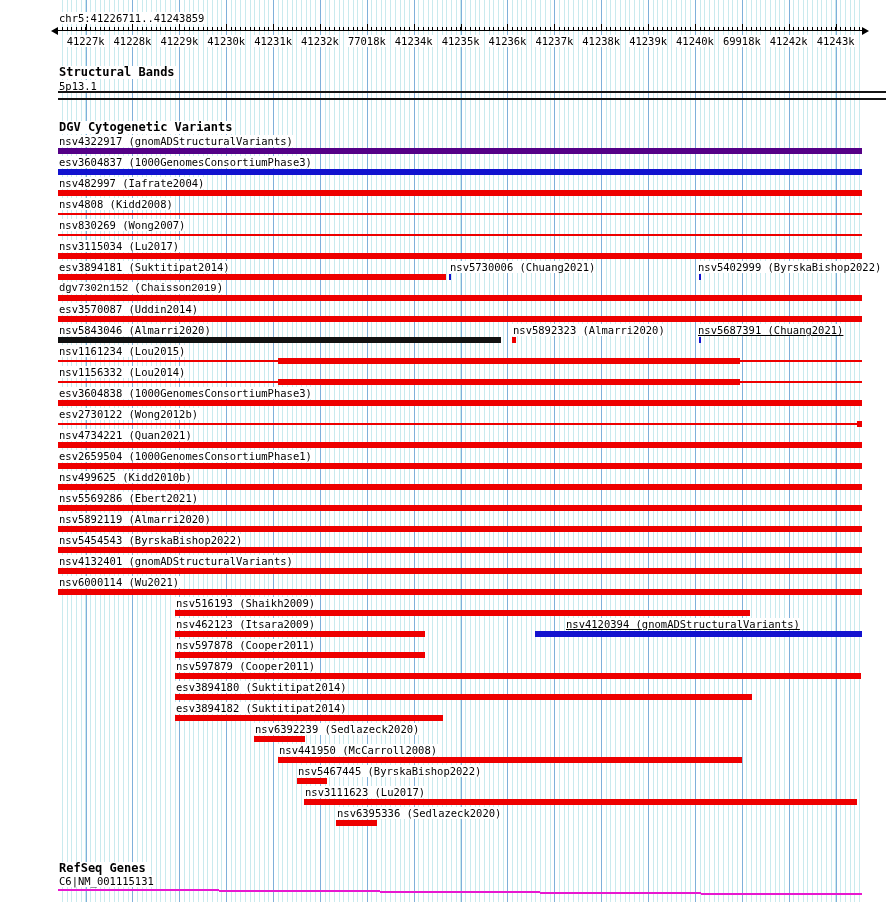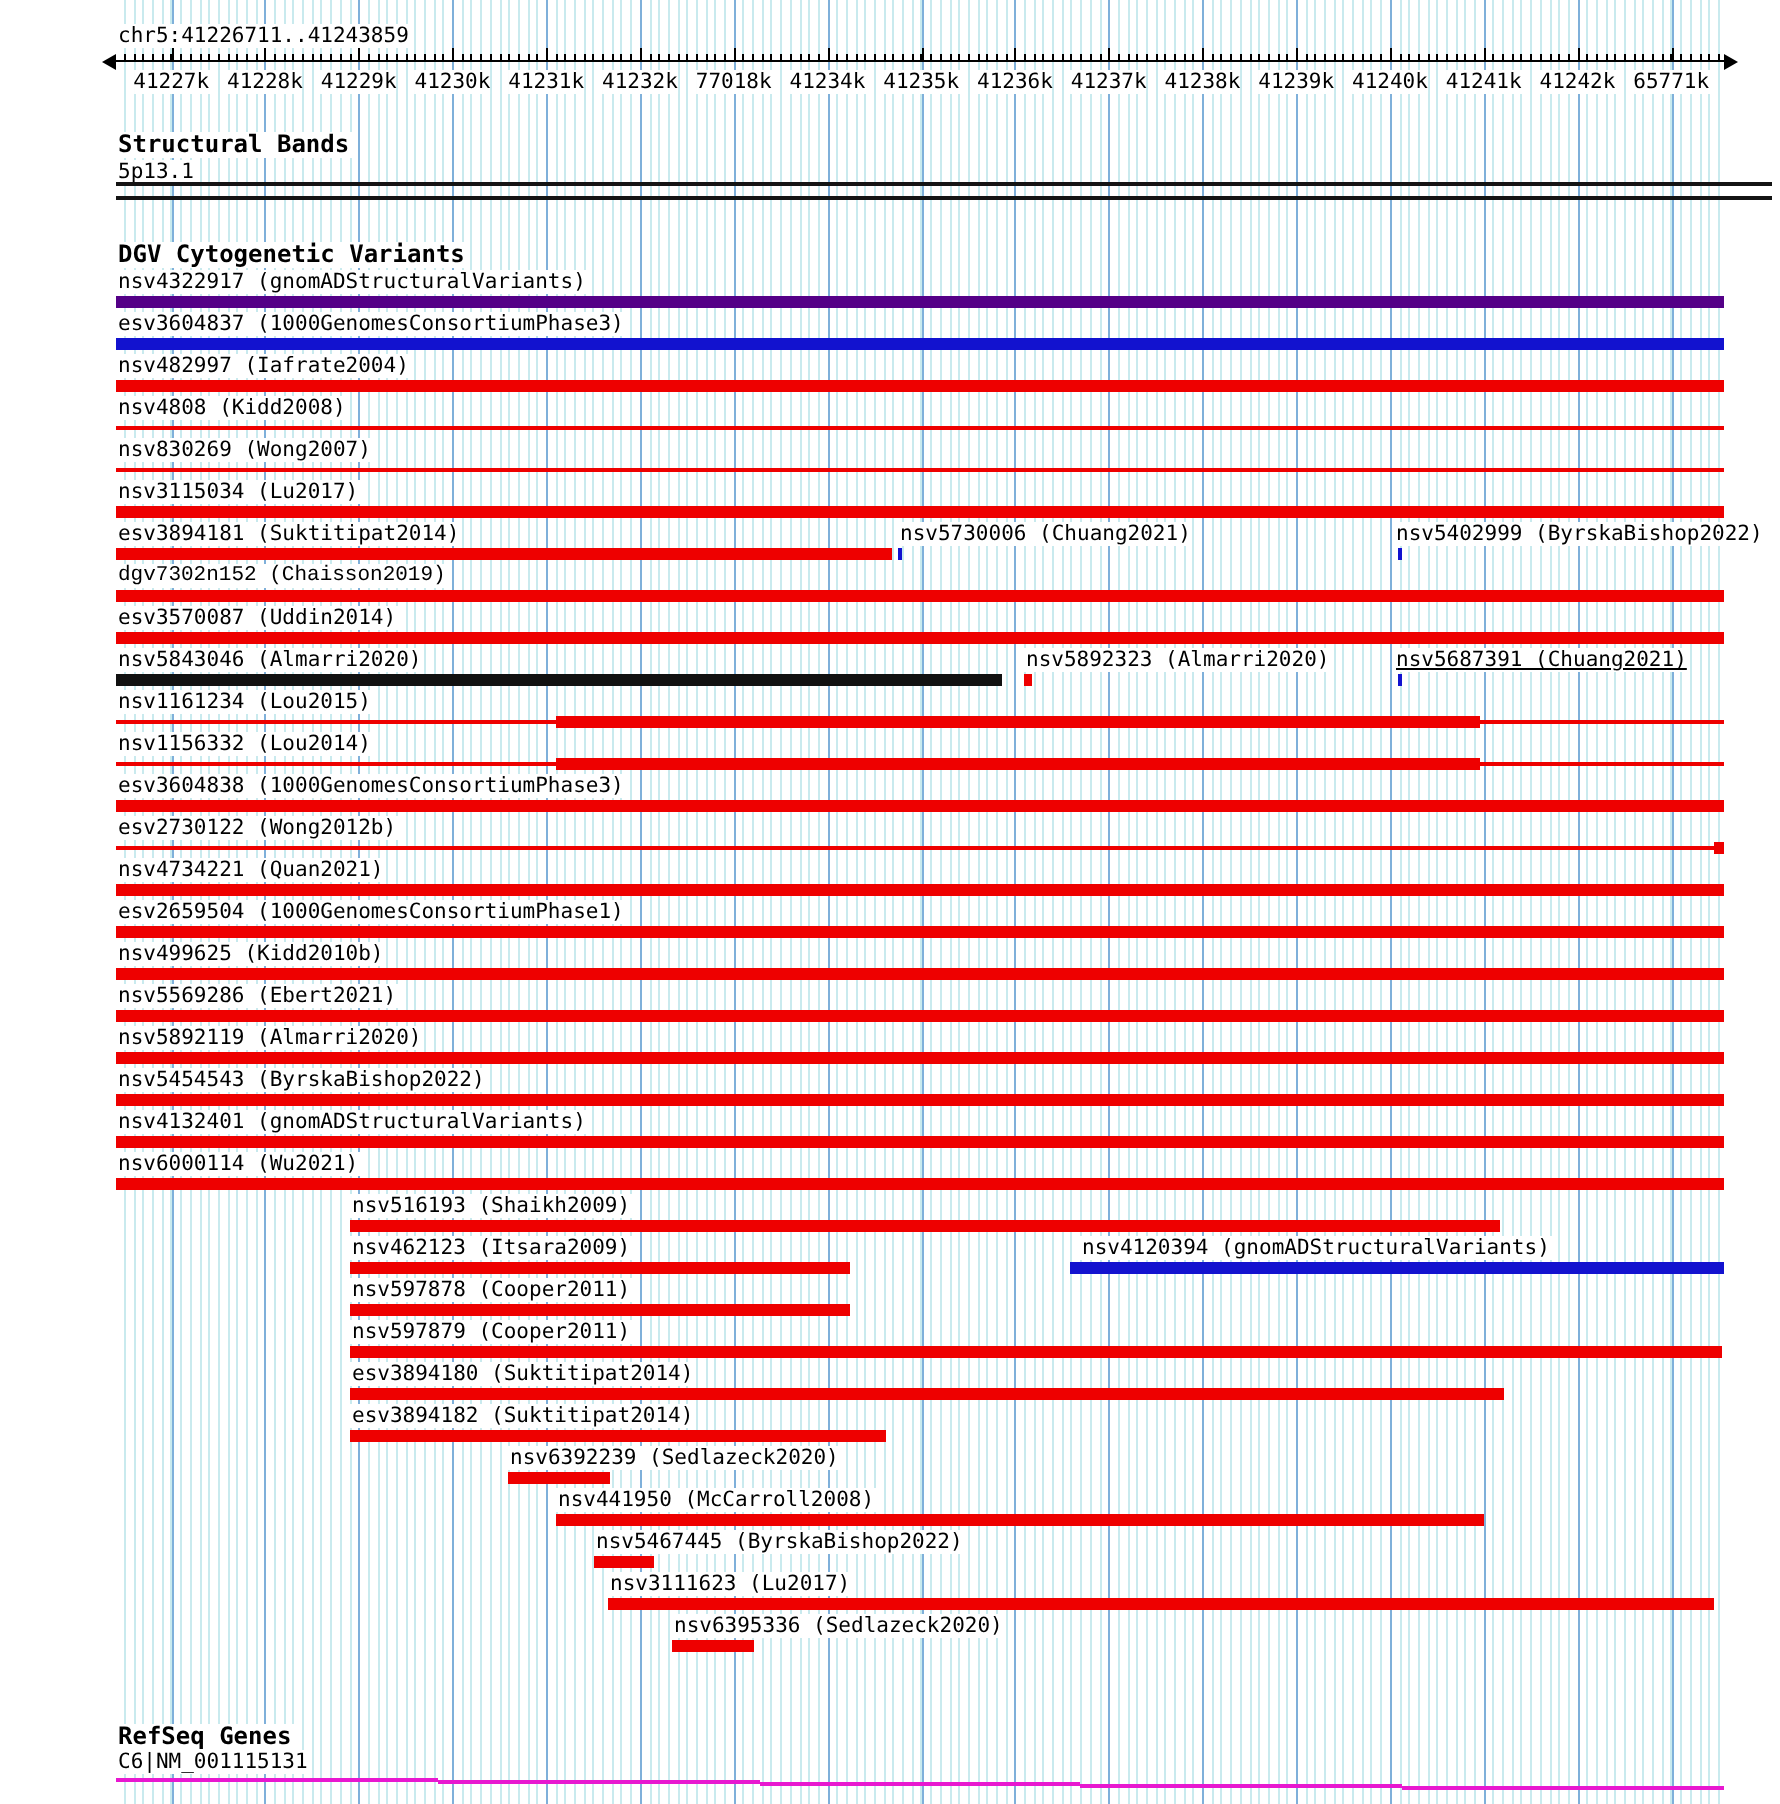--- a/index.html
+++ b/index.html
@@ -416,25 +416,25 @@
         <div class="tick-label" style="left: 507.48px;">41236k</div>
         <div class="tick" style="left: 554.35px; top: 24px; height: 6px;"></div>
         <div class="tick-label" style="left: 554.35px;">41237k</div>
         <div class="tick" style="left: 601.23px; top: 24px; height: 6px;"></div>
         <div class="tick-label" style="left: 601.23px;">41238k</div>
         <div class="tick" style="left: 648.1px; top: 24px; height: 6px;"></div>
         <div class="tick-label" style="left: 648.1px;">41239k</div>
         <div class="tick" style="left: 694.98px; top: 24px; height: 6px;"></div>
         <div class="tick-label" style="left: 694.98px;">41240k</div>
         <div class="tick" style="left: 741.85px; top: 24px; height: 6px;"></div>
-        <div class="tick-label" style="left: 741.85px;">41241k</div>
+        <div class="tick-label" style="left: 741.85px;">69918k</div>
         <div class="tick" style="left: 788.73px; top: 24px; height: 6px;"></div>
         <div class="tick-label" style="left: 788.73px;">41242k</div>
         <div class="tick" style="left: 835.6px; top: 24px; height: 6px;"></div>
-        <div class="tick-label" style="left: 835.6px;">65771k</div>
+        <div class="tick-label" style="left: 835.6px;">41243k</div>
       </div>
   </div>
 
   <div class="layer">
     <div class="hdr" style="left:58px;top:66px;">Structural Bands</div>
     <div class="txt" style="left:58px;top:80px;">5p13.1</div>
     <div class="sepline" style="top:91px;"></div>
     <div class="sepline" style="top:98px;"></div>
   </div>
 
@@ -496,21 +496,21 @@
         <div class="txt" style="left: 58px; top: 534px;">nsv5454543 (ByrskaBishop2022)</div>
         <div class="bar" style="left: 58px; top: 568px; width: 804px; height: 6px; background: rgb(238, 0, 0);"></div>
         <div class="txt" style="left: 58px; top: 555px;">nsv4132401 (gnomADStructuralVariants)</div>
         <div class="bar" style="left: 58px; top: 589px; width: 804px; height: 6px; background: rgb(238, 0, 0);"></div>
         <div class="txt" style="left: 58px; top: 576px;">nsv6000114 (Wu2021)</div>
         <div class="bar" style="left: 175px; top: 610px; width: 575px; height: 6px; background: rgb(238, 0, 0);"></div>
         <div class="txt" style="left: 175px; top: 597px;">nsv516193 (Shaikh2009)</div>
         <div class="bar" style="left: 175px; top: 631px; width: 250px; height: 6px; background: rgb(238, 0, 0);"></div>
         <div class="bar" style="left: 535px; top: 631px; width: 327px; height: 6px; background: rgb(18, 18, 207);"></div>
         <div class="txt" style="left: 175px; top: 618px;">nsv462123 (Itsara2009)</div>
-        <div class="txt" style="left: 540px; top: 618px;">nsv4120394 (gnomADStructuralVariants)</div>
+        <div class="txt" style="left: 565px; top: 618px; text-decoration: underline;">nsv4120394 (gnomADStructuralVariants)</div>
         <div class="bar" style="left: 175px; top: 652px; width: 250px; height: 6px; background: rgb(238, 0, 0);"></div>
         <div class="txt" style="left: 175px; top: 639px;">nsv597878 (Cooper2011)</div>
         <div class="bar" style="left: 175px; top: 673px; width: 686px; height: 6px; background: rgb(238, 0, 0);"></div>
         <div class="txt" style="left: 175px; top: 660px;">nsv597879 (Cooper2011)</div>
         <div class="bar" style="left: 175px; top: 694px; width: 577px; height: 6px; background: rgb(238, 0, 0);"></div>
         <div class="txt" style="left: 175px; top: 681px;">esv3894180 (Suktitipat2014)</div>
         <div class="bar" style="left: 175px; top: 715px; width: 268px; height: 6px; background: rgb(238, 0, 0);"></div>
         <div class="txt" style="left: 175px; top: 702px;">esv3894182 (Suktitipat2014)</div>
         <div class="bar" style="left: 254px; top: 736px; width: 51px; height: 6px; background: rgb(238, 0, 0);"></div>
         <div class="txt" style="left: 254px; top: 723px;">nsv6392239 (Sedlazeck2020)</div>

